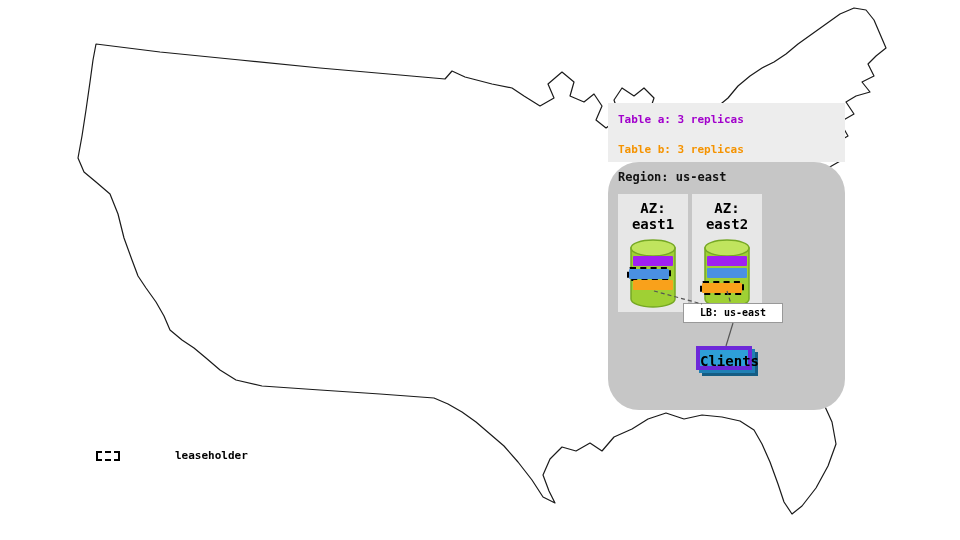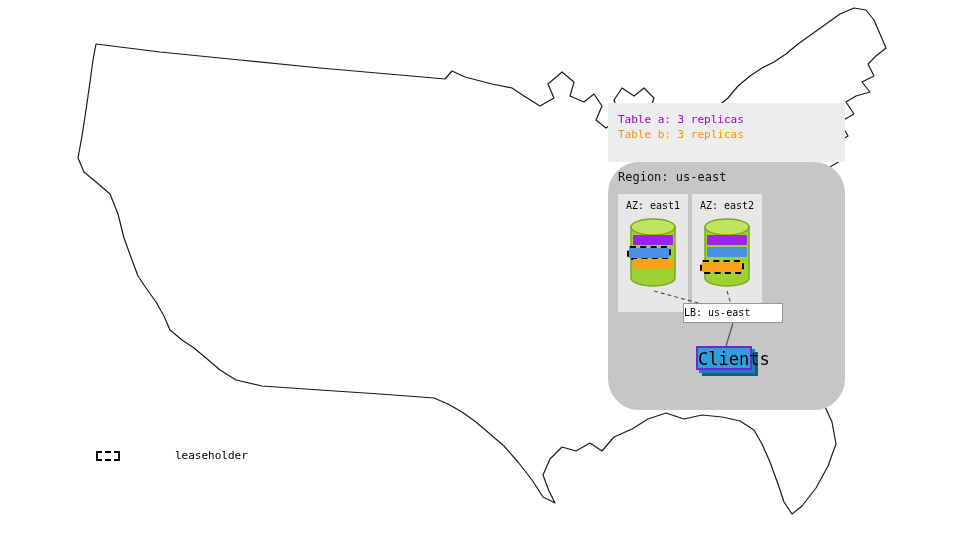--- a/index.html
+++ b/index.html
@@ -1,56 +1,56 @@
 <!DOCTYPE html>
 <html><head>
 <meta charset="utf-8">
 <style>
   * { margin:0; padding:0; box-sizing:border-box; }
   html,body { background:#fff; }
   body { font-family:"DejaVu Sans Mono","Liberation Mono",monospace; }
-  .stage { position:relative; width:960px; height:540px; background:#fff; overflow:hidden; }
+  .stage { position:relative; width:960px; height:540px; background:#fff; overflow:hidden;font-weight:bold; }
 
   .map-svg { position:absolute; left:0; top:0; }
 
   .legend-panel { position:absolute; left:608px; top:103px; width:237px; height:59px;
                   background:#ededed; padding:9px 0 0 10px; }
   .legend-line { font-size:11px; line-height:15px; white-space:pre; }
   .c-table-a { color:#a200cc; }
   .c-index-a { color:#3477e8; }
-  .c-table-b { color:#f59300; }
+  .c-table-b { color:#f59300;margin-top:15px; }
 
   .region-panel { position:absolute; left:608px; top:162px; width:237px; height:248px;
                   background:#c6c6c6;border-radius:31px; }
   .region-title { position:absolute; left:10px; top:8px; font-size:12px; color:#111; }
 
   .az { position:absolute; top:32px; width:70px; height:118px; background:#e7e7e7; }
   .az1 { left:10px; } .az2 { left:84px; }
   .az3 { left:158px; background:#e87e7e; }
-  .az-label { text-align:center; font-size:10px; margin-top:6px; color:#000; }
+  .az-label { text-align:center; font-size:14px; margin-top:6px; color:#000; }
 
   .cylinder { position:relative; width:48px; height:72px; margin:6px auto 0; }
   .cyl-svg { position:absolute; left:0; top:0; }
   .bar { position:absolute; left:4px; width:40px; height:10px; border-radius:1px; }
   .b1 { top:18px; } .b2 { top:30px; } .b3 { top:42px; }
   .bar-table-a { background:#a020f0; }
   .bar-index-a { background:#4a90e2; }
   .bar-table-b { background:#f9a11b; }
   .leaseholder { outline:2px dashed #000; }
   .shift-a { transform:translate(-4px,1px); }
   .shift-b { transform:translate(-5px,3px); }
 
   .lb-box { position:absolute; left:75px; top:141px; width:100px; height:20px;
-            background:#fff; border:1px solid #999; font-size:10px; 
+            background:#fff; border:1px solid #999; font-size:10px; text-align:center;
             line-height:18px; color:#000; }
 
   .clients-box { position:absolute; left:88px; top:184px; width:56px; height:24px;
-                 background:#2e9fd8; border:2px solid #6d28d9;
+                 background:#2e9fd8; border:4px solid #6d28d9;
                  box-shadow:3px 3px 0 #1f80b4, 6px 6px 0 #155d84;
-                 font-size:17px; text-align:center; line-height:22px; color:#000; }
+                 font-size:14px; text-align:center; line-height:22px; color:#000; }
 
   .connector-svg { position:absolute; left:0; top:0; pointer-events:none; }
 
   .lh-legend { position:absolute; left:96px; top:449px; display:flex; align-items:center;
                font-size:11px; color:#000;gap:48px; }
   .lh-swatch { display:inline-block; width:24px; height:10px; border:2px dashed #000;
                margin-right:7px; background:#fff; }
 </style>
 </head>
 <body>

